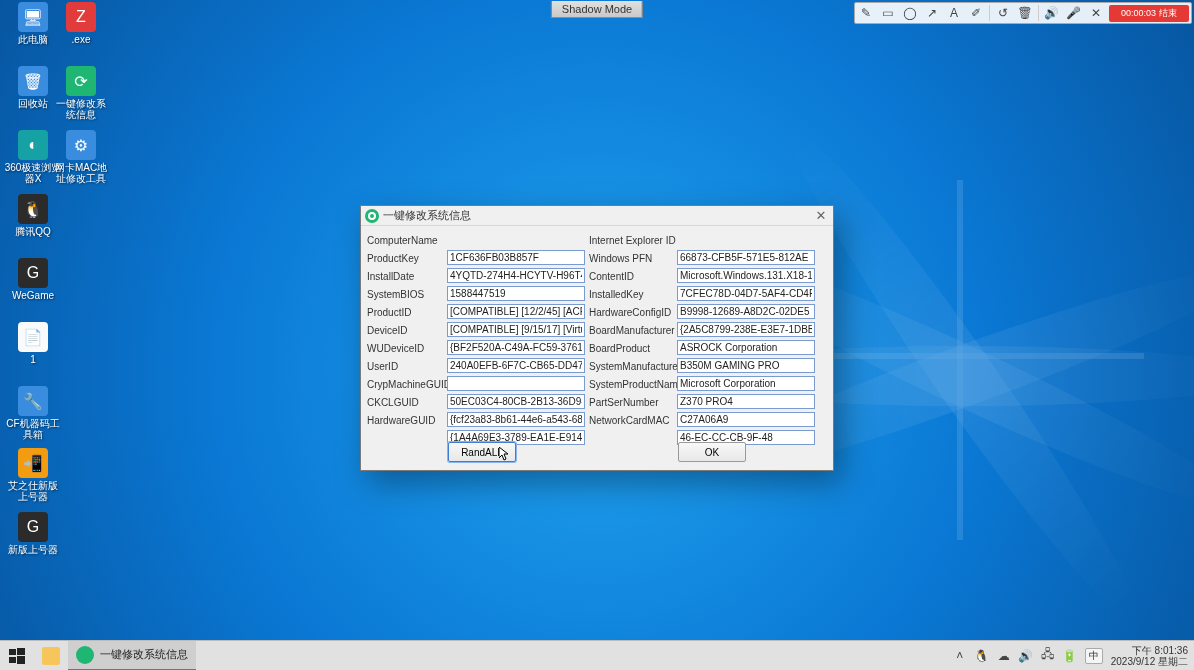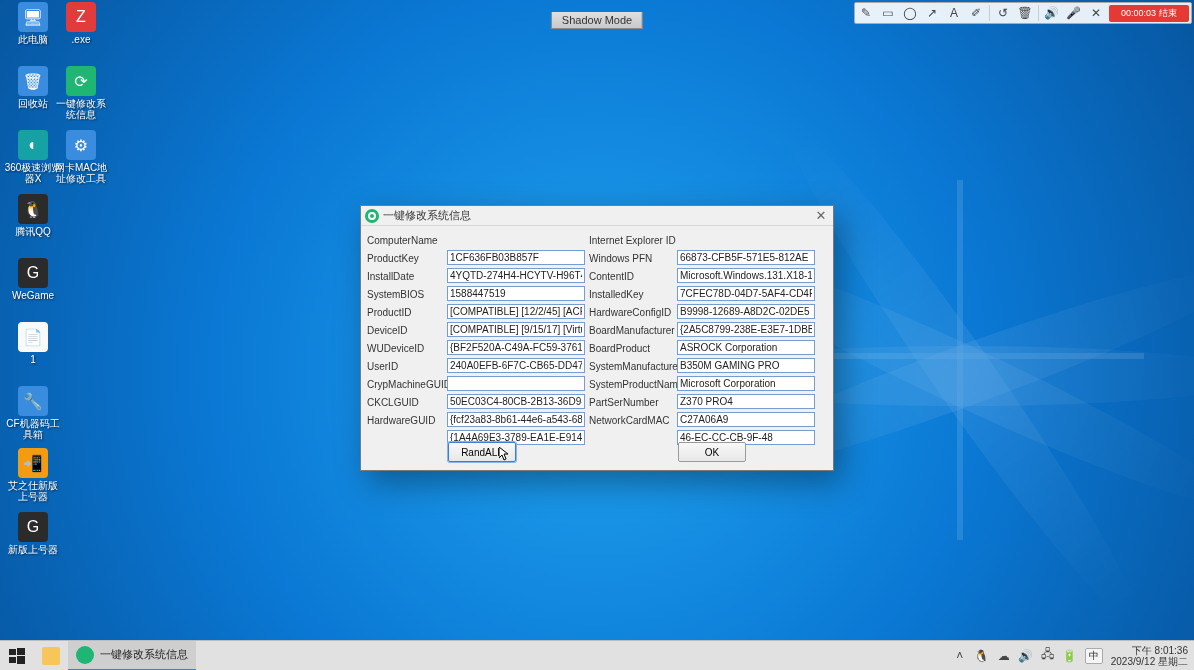--- a/index.html
+++ b/index.html
@@ -100,21 +100,21 @@
     color:#fff;
     font-size:9px;
     border-radius:2px;
     padding:2px 12px;
     display:flex; gap:3px; align-items:center;
   }
 
   
   .shadow-mode {
     position:absolute;
-    top:12px; left:50%;
+    top:1px; left:50%;
     transform: translateX(-50%);
     background: linear-gradient(#e0e0e0,#c9c9c9);
     border:1px solid #8c8c8c;
     border-top:none;
     padding:2px 10px;
     font-size:11px;
     color:#333;
   }
 
   

